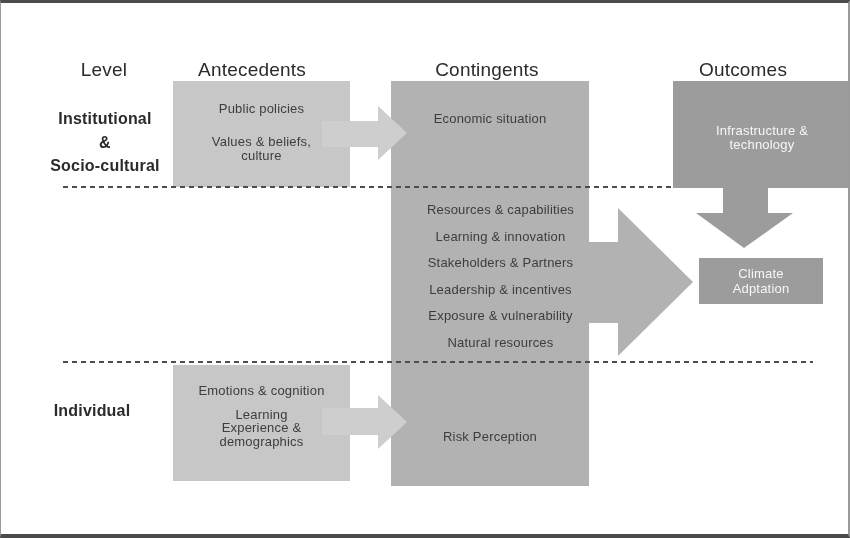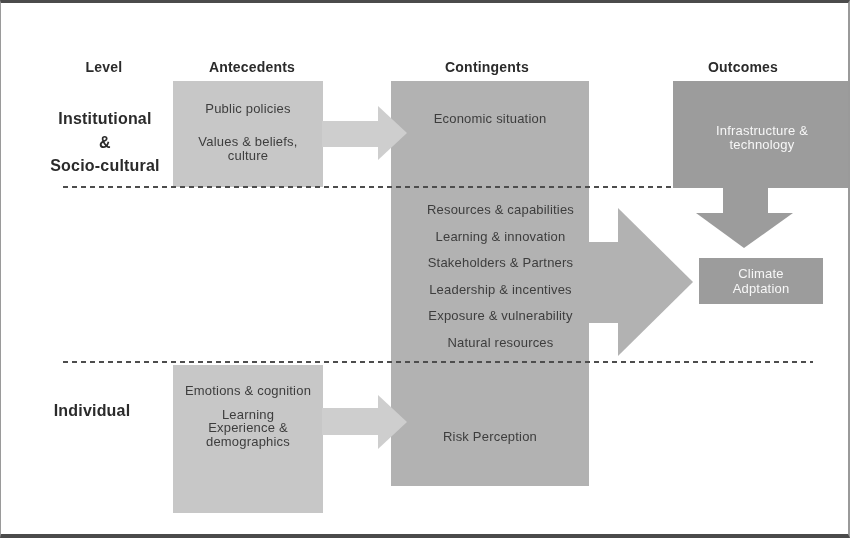--- a/index.html
+++ b/index.html
@@ -10,30 +10,30 @@
     border-top:3px solid #4b4b4b;
     border-bottom:4px solid #4b4b4b;
     border-left:1px solid #9a9a9a;
     border-right:2px solid #9a9a9a;
     overflow:hidden;
     font-family:"Liberation Sans", sans-serif;
     color:var(--text-dark,#3d3d3d);
   }
   .hdr{
     position:absolute;width:150px;text-align:center;
-    font-size:14px;font-weight:700;color:var(--heading,#2b2b2b);
+    font-size:19px;font-weight:400;color:var(--heading,#2b2b2b);
     letter-spacing:.2px;
   }
   .lvl{
     position:absolute;width:150px;text-align:center;
     font-size:16px;font-weight:700;color:var(--heading,#2b2b2b);
     white-space:pre-line;letter-spacing:.2px;
   }
   .box{position:absolute;z-index:1;}
-  .box-light{background:var(--box-light,#c7c7c7);}
+  .box-light{background:var(--box-light,#c7c7c7);padding-left:27px;}
   .box-mid{background:var(--box-mid,#b2b2b2);}
   .box-dark{background:var(--box-dark,#9c9c9c);}
   .bx-item{
     position:absolute;left:0;right:0;text-align:center;
     font-size:13px;line-height:16px;color:var(--text-dark,#3d3d3d);
     white-space:pre-line;letter-spacing:.2px;
   }
   .bx-item.light-text{color:var(--text-light,#f7f7f7);}
   .arrow{position:absolute;z-index:2;}
   .shaft{position:absolute;}
@@ -63,21 +63,21 @@
 &amp;
 Socio-cultural</div>
   <div class="lvl" style="left:16px;top:399px;">Individual</div>
 
   <div class="box box-light" style="left:172px;top:78px;width:150px;height:106px;">
     <div class="bx-item" style="top:20px;">Public policies</div>
     <div class="bx-item" style="top:54px;line-height:14px;">Values &amp; beliefs,
 culture</div>
   </div>
 
-  <div class="box box-light" style="left:172px;top:362px;width:150px;height:148px;">
+  <div class="box box-light" style="left:172px;top:362px;width:150px;height:116px;">
     <div class="bx-item" style="top:18px;">Emotions &amp; cognition</div>
     <div class="bx-item" style="top:42px;">Learning</div>
     <div class="bx-item" style="top:56px;line-height:13.5px;">Experience &amp;
 demographics</div>
   </div>
 
   <div class="box box-mid" style="left:390px;top:78px;width:198px;height:405px;">
     <div class="bx-item" style="top:30px;">Economic situation</div>
     <div class="org-list" style="top:116px;padding-left:21px;">
       <div>Resources &amp; capabilities</div>

